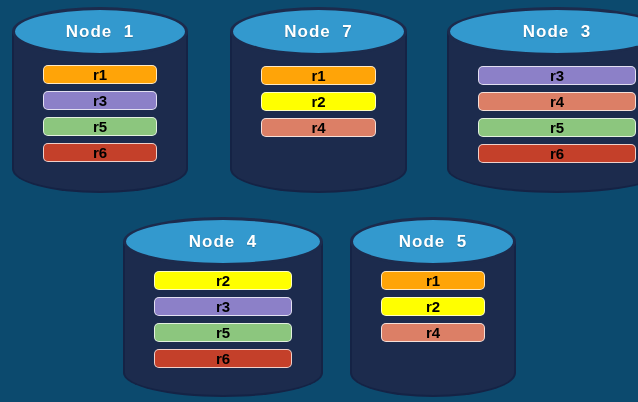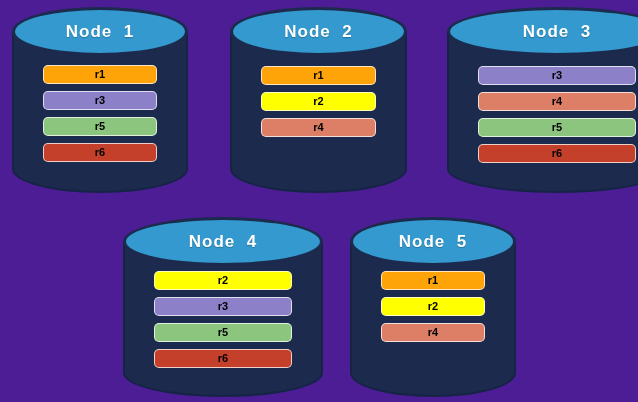--- a/index.html
+++ b/index.html
@@ -5,21 +5,21 @@
   html, body {
     margin: 0;
     padding: 0;
     background: #ffffff;
     font-family: "Liberation Sans", sans-serif;
   }
   .canvas {
     position: relative;
     width: 638px;
     height: 402px;
-    background: #4c1d95;
+    background: #0c4a6e;
     overflow: hidden;
   }
   .node {
     position: absolute;
   }
   .cyl-body {
     position: absolute;
     left: 0;
     right: 0;
     top: 24px;
@@ -62,21 +62,21 @@
     margin-bottom: 7px;
     border-radius: 5px;
     border: 1px solid rgba(255,255,255,0.75);
     box-sizing: content-box;
     display: flex;
     align-items: center;
     justify-content: center;
   }
   .bar span {
     font-weight: bold;
-    font-size: 11px;
+    font-size: 15px;
     color: #000000;
     line-height: 1;
   }
 </style>
 </head>
 <body>
 
 <div class="canvas">
 
   <div class="node" style="left:12px; top:7px; width:176px; height:186px;">
@@ -96,21 +96,21 @@
         </div>
         <div class="bar" style="background: rgb(196, 64, 42);">
           <span>r6</span>
         </div>
       </div>
   </div>
 
   <div class="node" style="left:230px; top:7px; width:177px; height:186px;">
     <div class="cyl-body"></div>
     <div class="cyl-top">
-      <span class="node-title">Node  2</span>
+      <span class="node-title">Node  7</span>
     </div>
     <div class="bars" style="top:59px;">
         <div class="bar" style="background: rgb(255, 164, 8);">
           <span>r1</span>
         </div>
         <div class="bar" style="background: rgb(255, 255, 0);">
           <span>r2</span>
         </div>
         <div class="bar" style="background: rgb(220, 127, 102);">
           <span>r4</span>

